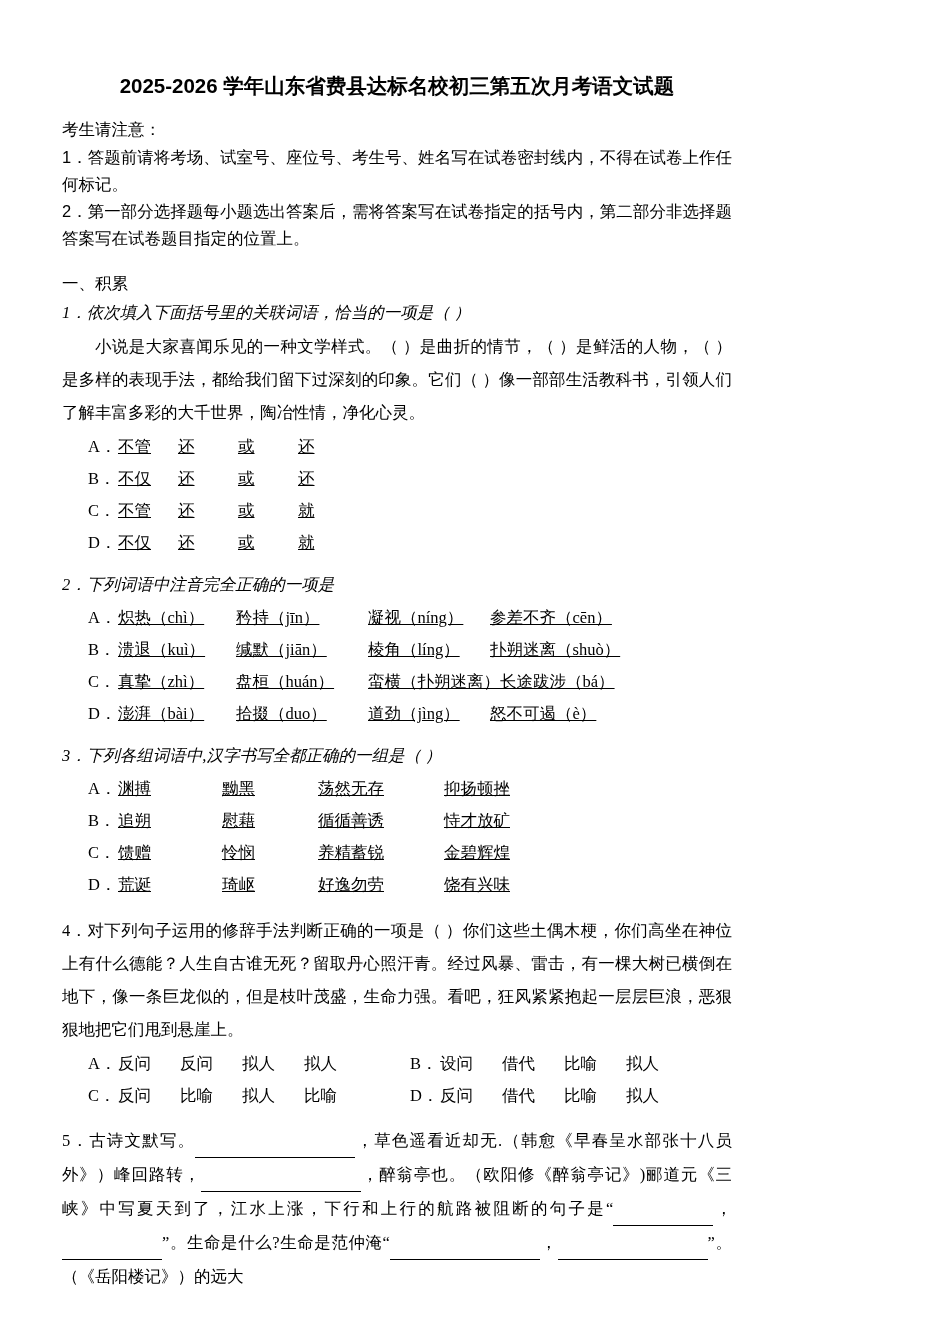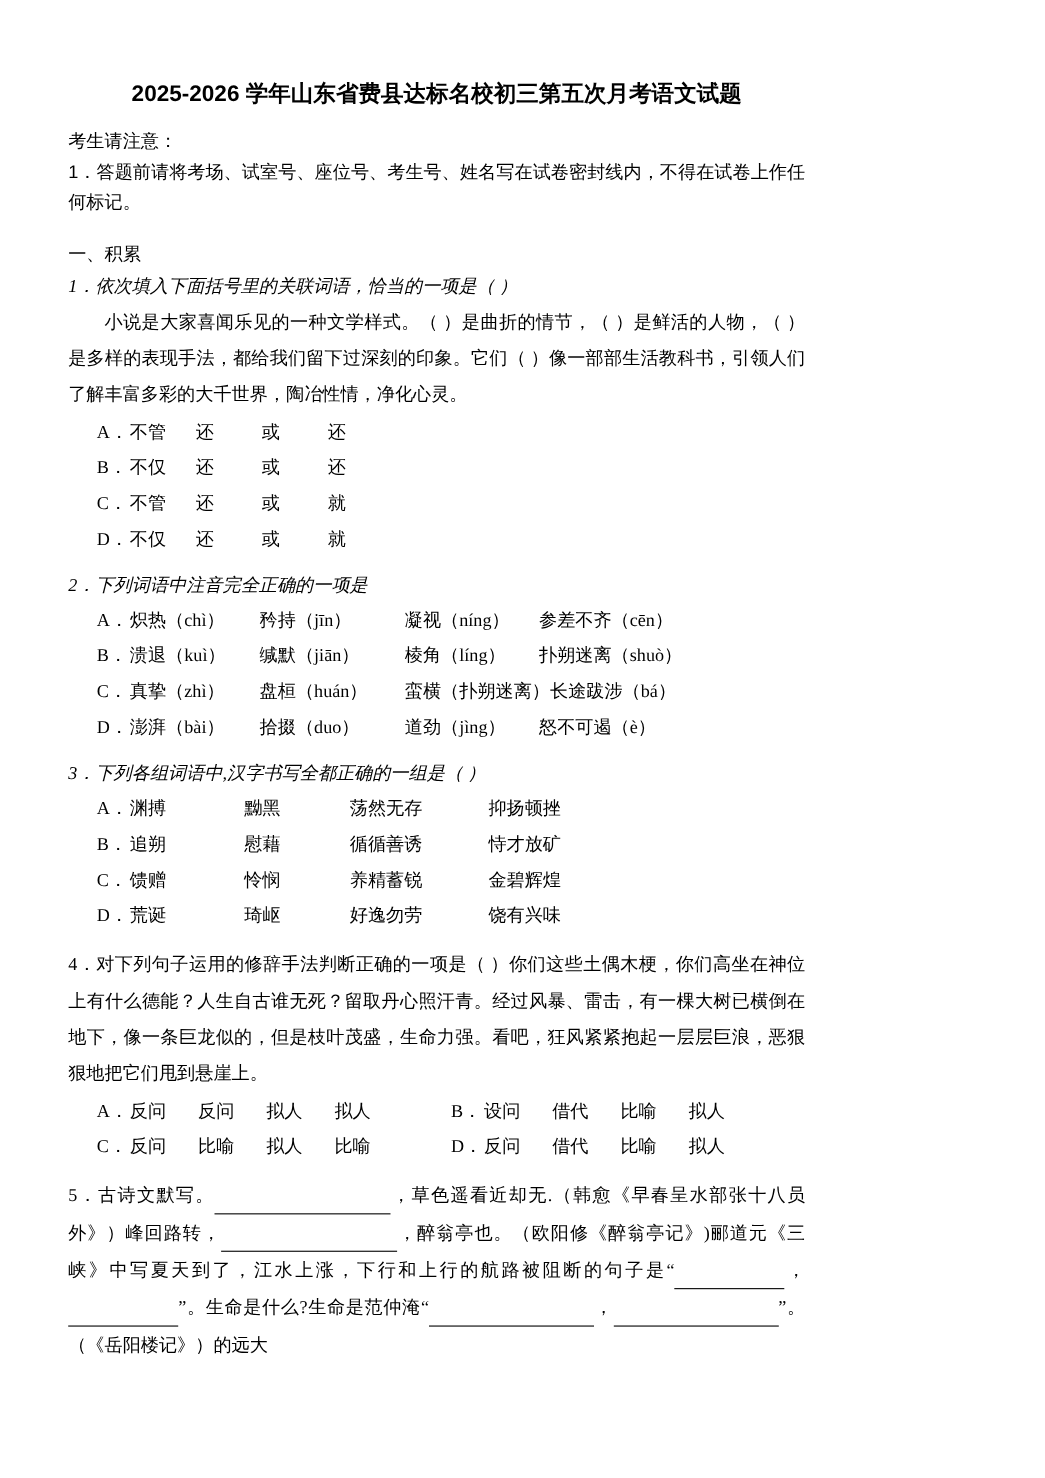--- a/index.html
+++ b/index.html
@@ -78,20 +78,21 @@
     display: flex;
     flex-wrap: nowrap;
   }
   .opt-label {
     font-family: "Liberation Serif", serif;
     font-weight: normal;
     min-width: 30px;
   }
   .opt-cell {
     display: inline-block;
+    text-decoration: underline;
   }
   
   .w-a { min-width: 118px; }
   .w-b { min-width: 132px; }
   .w-c { min-width: 122px; }
   .wv-a { min-width: 60px; }
   .w-word-1 { min-width: 104px; }
   .w-word-2 { min-width: 96px; }
   .w-word-3 { min-width: 126px; }
   .two-col-opts {
@@ -116,20 +117,21 @@
 </style>
 </head>
 <body>
 
 <div class="page">
 
   <div class="doc-title">2025-2026 学年山东省费县达标名校初三第五次月考语文试题</div>
 
   <div class="notice-head">考生请注意：</div>
   <div class="notice-line">1．答题前请将考场、试室号、座位号、考生号、姓名写在试卷密封线内，不得在试卷上作任何标记。</div>
+  <div class="notice-line">2．第一部分选择题每小题选出答案后，需将答案写在试卷指定的括号内，第二部分非选择题答案写在试卷题目指定的位置上。</div>
 
   <div class="gap-lg"></div>
 
   <div class="section-head">一、积累</div>
 
   <div class="q-line">
     <span class="q-num">1．</span><span>依次填入下面括号里的关联词语，恰当的一项是（     ）</span>
   </div>
   <div class="body-para">小说是大家喜闻乐见的一种文学样式。（    ）是曲折的情节，（    ）是鲜活的人物，（    ）是多样的表现手法，都给我们留下过深刻的印象。它们（    ）像一部部生活教科书，引领人们了解丰富多彩的大千世界，陶冶性情，净化心灵。</div>
 

